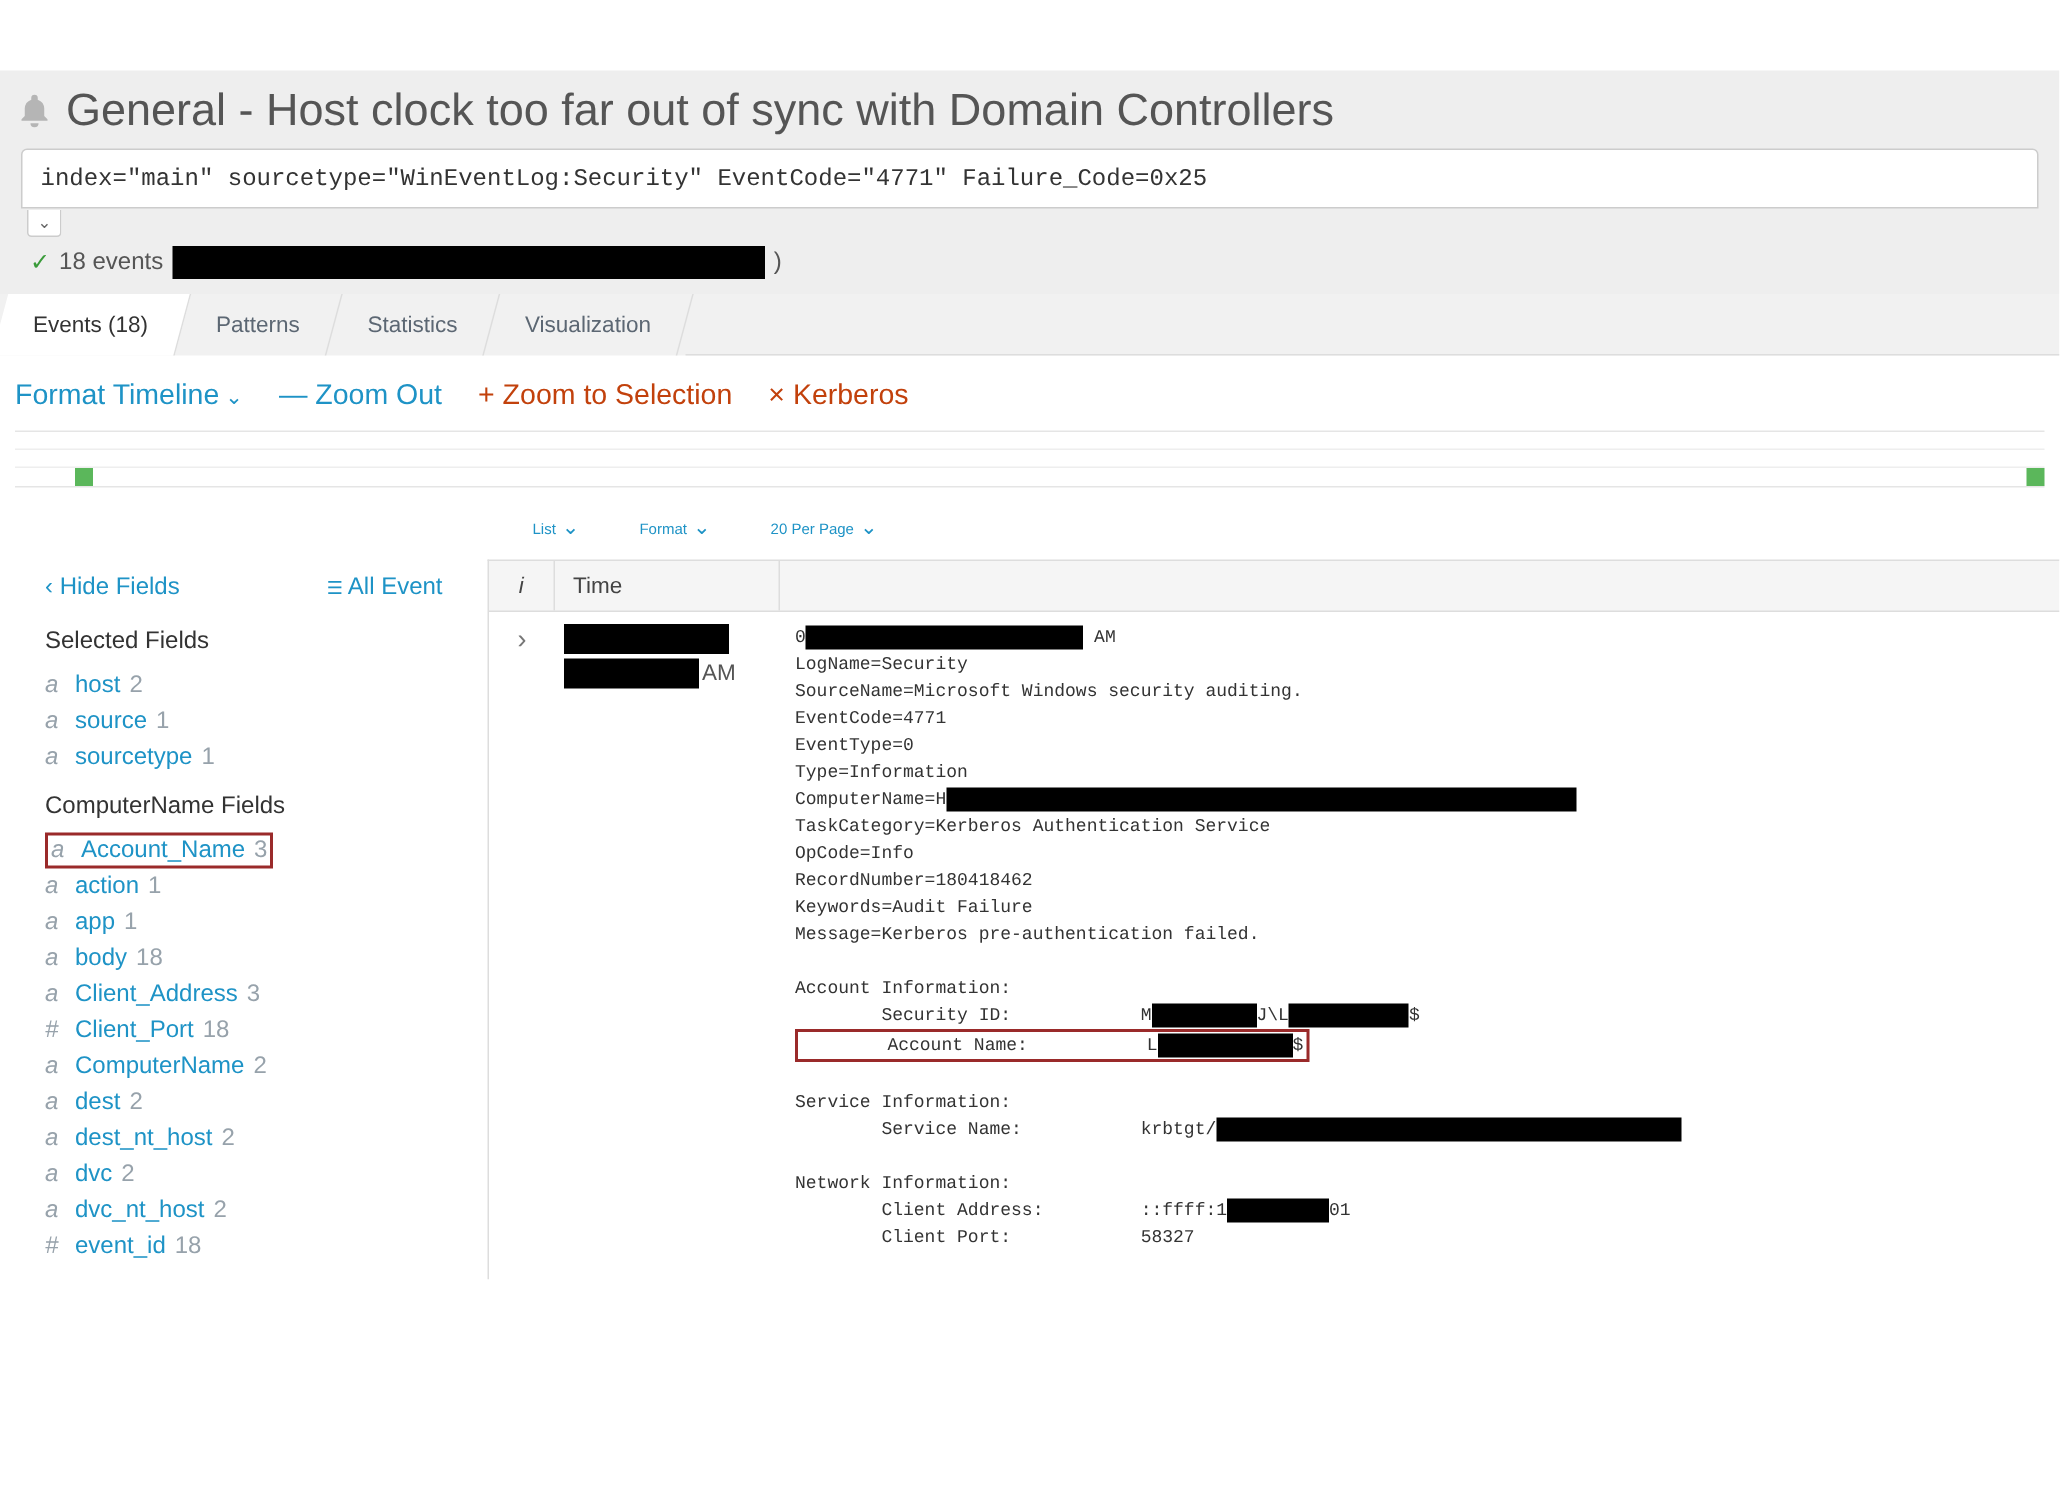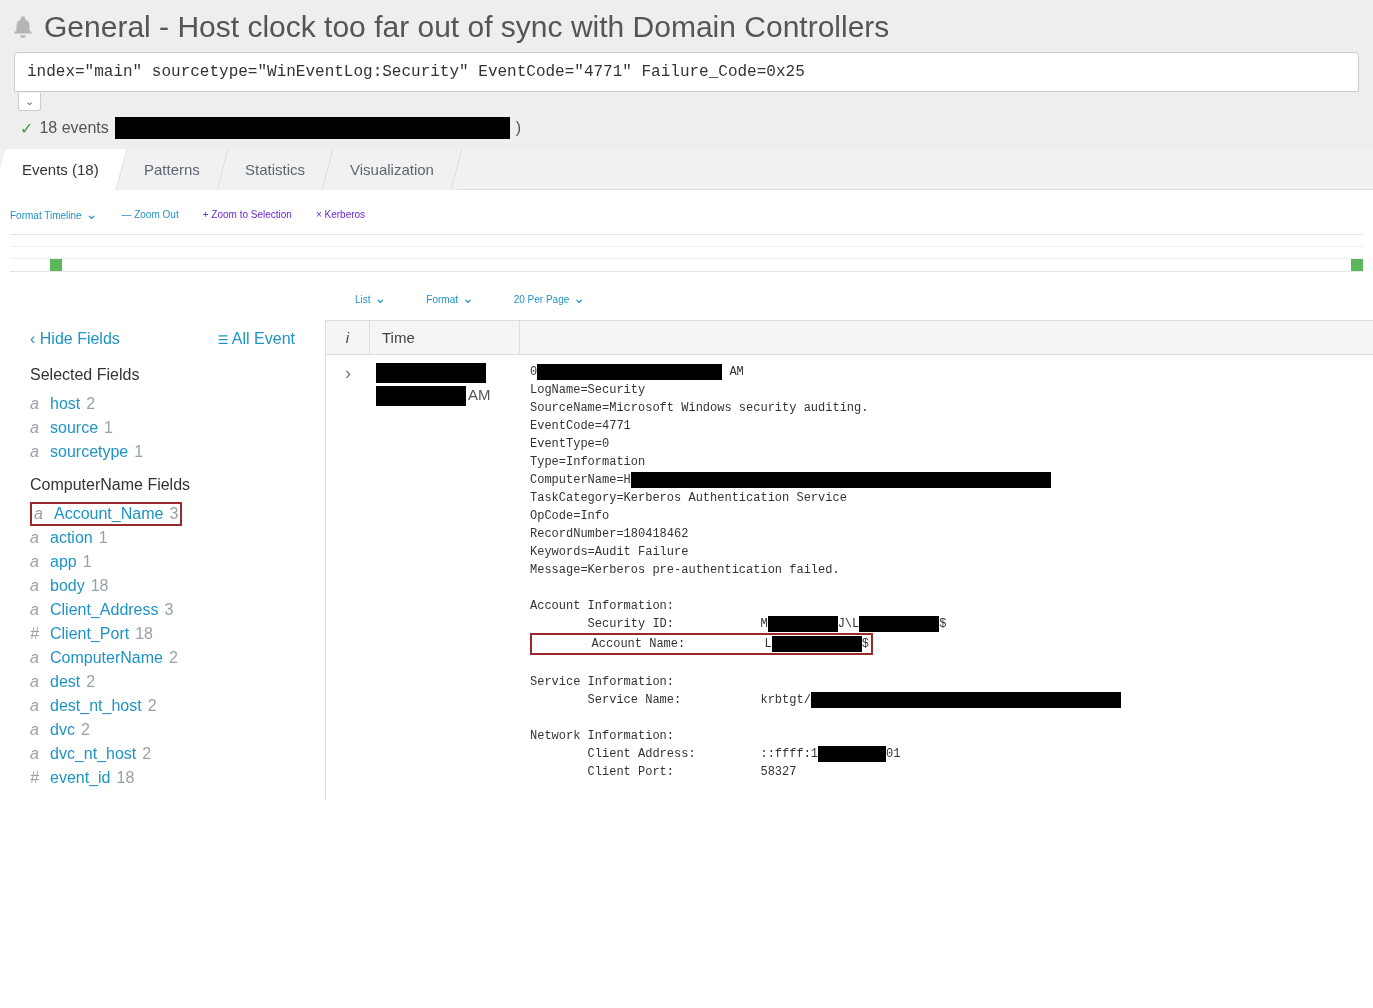--- a/index.html
+++ b/index.html
@@ -1,35 +1,35 @@
 <!DOCTYPE html>
 <html><head>
 <meta charset="utf-8">
 <style>
 * { box-sizing: border-box; margin: 0; padding: 0; }
 body { font-family: -apple-system, "Helvetica Neue", Arial, sans-serif; font-size: 14px; color: #333; background: #fff; width: 1373px; }
-.header-bar { background: #eee; padding: 6px 10px 0 10px; }
+.header-bar { background: #eee; padding: 6px 10px 0 10px; margin-top: 47px; }
 .title-row { display: flex; align-items: center; gap: 8px; padding: 4px 0 8px 0; }
 .bell-icon { width: 26px; height: 26px; opacity: 0.55; }
 .page-title { font-size: 30px; font-weight: 300; color: #555; }
 .search-box { background: #fff; border: 1px solid #ccc; border-radius: 4px 4px 0 0; padding: 10px 12px; margin: 0 4px; }
 .search-box input { width: 100%; border: none; font-family: "Consolas","Courier New",monospace; font-size: 16px; outline: none; color: #333; }
 .chev-row { padding: 0 8px; }
 .chev-box { display:inline-block; border:1px solid #ccc; border-top:none; border-radius:0 0 3px 3px; padding:2px 6px; background:#fff; font-size:11px; color:#666;}
 .events-row { display:flex; align-items:center; gap:6px; padding:6px 8px 10px 10px; font-size:16px; color:#555;}
 .check { color:#3a9b3a; }
 .redact { background:#000; display:inline-block; height:22px; vertical-align:middle; }
 .tabs-row { display:flex; background:#f1f1f1;}
 .tab { padding:12px 22px; font-size:15px; color:#5c6773; position:relative; border-right:1px solid #ddd; cursor:pointer; transform:skewX(-15deg); text-align:center; }
 .tab span { display:inline-block; transform:skewX(15deg);}
 .tab.active { background:#fff; color:#333; }
 .tab-shadow{border-bottom:1px solid #ddd;flex:1}
-.timeline-ctrl { display:flex; gap:24px; padding:16px 10px 12px 10px; align-items:center; font-size:10px;}
+.timeline-ctrl { display:flex; gap:24px; padding:16px 10px 12px 10px; align-items:center; font-size:19px;}
 .lnk { color:#1e93c6; cursor:pointer;}
-.lnk-dis { color:#6d28d9; }
+.lnk-dis { color:#c2410c; }
 .chev::after{content:"⌄";font-size:14px;margin-left:4px;}
 .timeline { border-top:1px solid #e5e5e5; border-bottom:1px solid #e5e5e5; margin:0 10px; }
 .tl-row { height:12px; border-bottom:1px solid #eee; position:relative;}
 .tl-row:last-child{border-bottom:none}
 .tl-mark { position:absolute; width:12px; height:12px; background:#5bb75b; top:0;}
 .content-ctrl { display:flex; gap:40px; padding:18px 0 14px 355px; font-size:10px;}
 .main-grid { display:flex; }
 .sidebar { width:325px; padding:10px 30px; font-size:16px;}
 .side-top { display:flex; justify-content:space-between; margin-bottom:18px;}
 .side-head { font-size:16px; color:#333; margin:12px 0 8px 0;}

